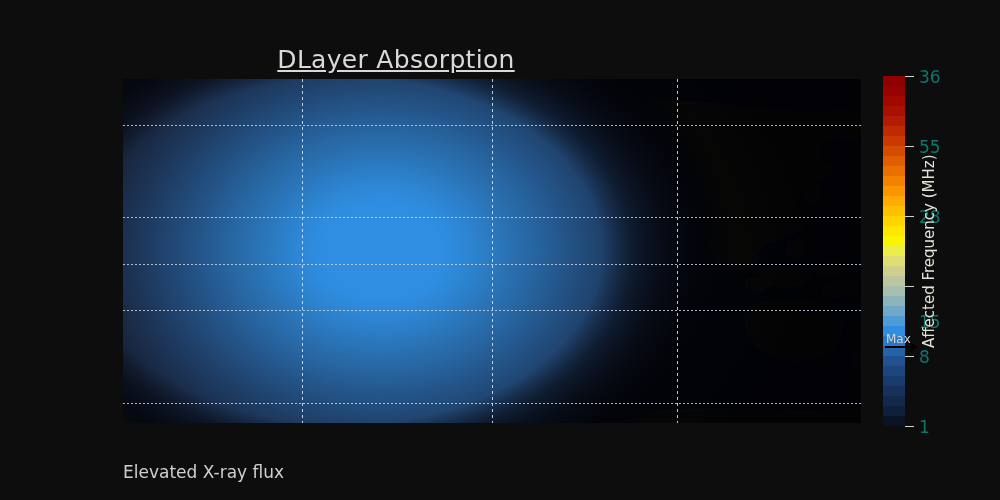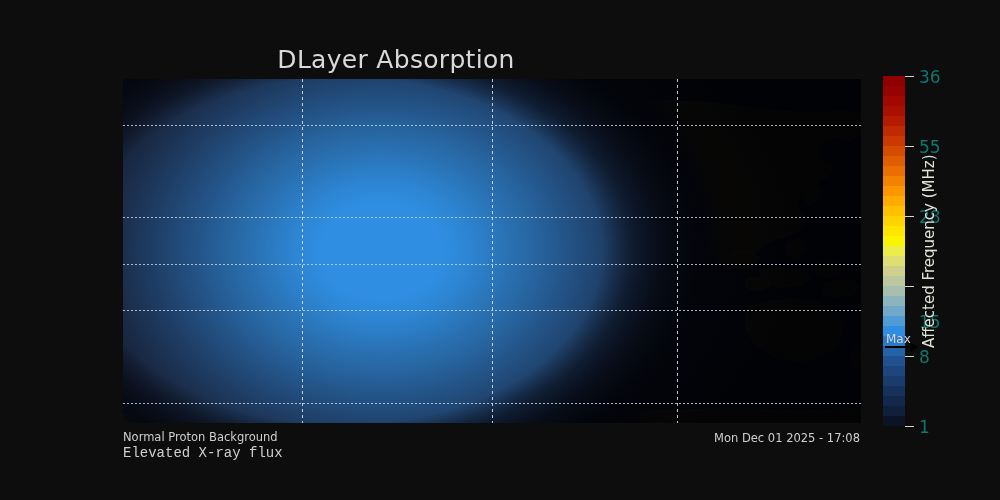--- a/index.html
+++ b/index.html
@@ -1,21 +1,21 @@
 <!DOCTYPE html>
 <html><head>
 <meta charset="utf-8">
 <style>
   html,body{margin:0;padding:0;background:#0d0d0d;}
   body{width:1000px;height:500px;overflow:hidden;font-family:"DejaVu Sans","Liberation Sans",sans-serif;}
   #root{position:relative;width:1000px;height:500px;background:#0d0d0d;}
 
   #page-title{
     position:absolute;left:0;top:45px;width:792px;text-align:center;
-    color:#d9d9d9;font-size:25px;letter-spacing:.3px;font-weight:400;
+    color:#d9d9d9;font-size:25px;letter-spacing:.3px;font-weight:400;text-decoration:underline;
   }
 
   
   #map-panel{
     position:absolute;left:123px;top:79px;width:738px;height:344px;
     background:#131c30;overflow:hidden;
   }
   #map-ocean{position:absolute;inset:0;background:#131c30;}
 
   
@@ -74,21 +74,21 @@
     writing-mode:vertical-rl;transform:rotate(180deg);white-space:nowrap;
   }
   #max-marker{position:absolute;left:884px;top:330px;width:40px;height:28px;pointer-events:none;}
   #max-label{position:absolute;left:2px;top:0;color:#cfd8e4;font-size:12px;}
   #max-arrow{position:absolute;left:1px;top:14px;width:26px;height:2px;background:#000;}
   #max-arrow::after{content:"";position:absolute;right:-7px;top:-4px;
     border-left:8px solid #000;border-top:5px solid transparent;border-bottom:5px solid transparent;}
 
   
   #note-1{position:absolute;left:123px;top:430px;color:#cfcfcf;font-size:11.5px;}
-  #note-2{position:absolute;left:123px;top:445px;color:#cfcfcf;font-size:14px;font-family:Liberation Mono, monospace;}
+  #note-2{position:absolute;left:123px;top:462px;color:#cfcfcf;font-size:17px;}
   #timestamp{position:absolute;right:140px;top:431px;color:#cfcfcf;font-size:11.5px;}
   #copyright{position:absolute;left:12px;top:477px;color:#cfcfcf;font-size:11.5px;font-style:italic;}
 </style>
 </head>
 <body>
 
 <div id="root">
 
   <div id="page-title">DLayer Absorption</div>
 
@@ -242,17 +242,15 @@
       <div class="cb-tick" style="top: 6px;"></div>
       <div class="cb-tick-label" style="top: 6px;">36</div>
     </div>
   <div id="cb-axis-label">Affected Frequency (MHz)</div>
 
   <div id="max-marker" style="top: 332px;">
     <div id="max-label">Max</div>
     <div id="max-arrow"></div>
   </div>
 
-  <div id="note-1">Normal Proton Background</div>
   <div id="note-2">Elevated X-ray flux</div>
-  <div id="timestamp">Mon Dec 01 2025 - 17:08</div>
 
 </div>
 
 </body></html>

